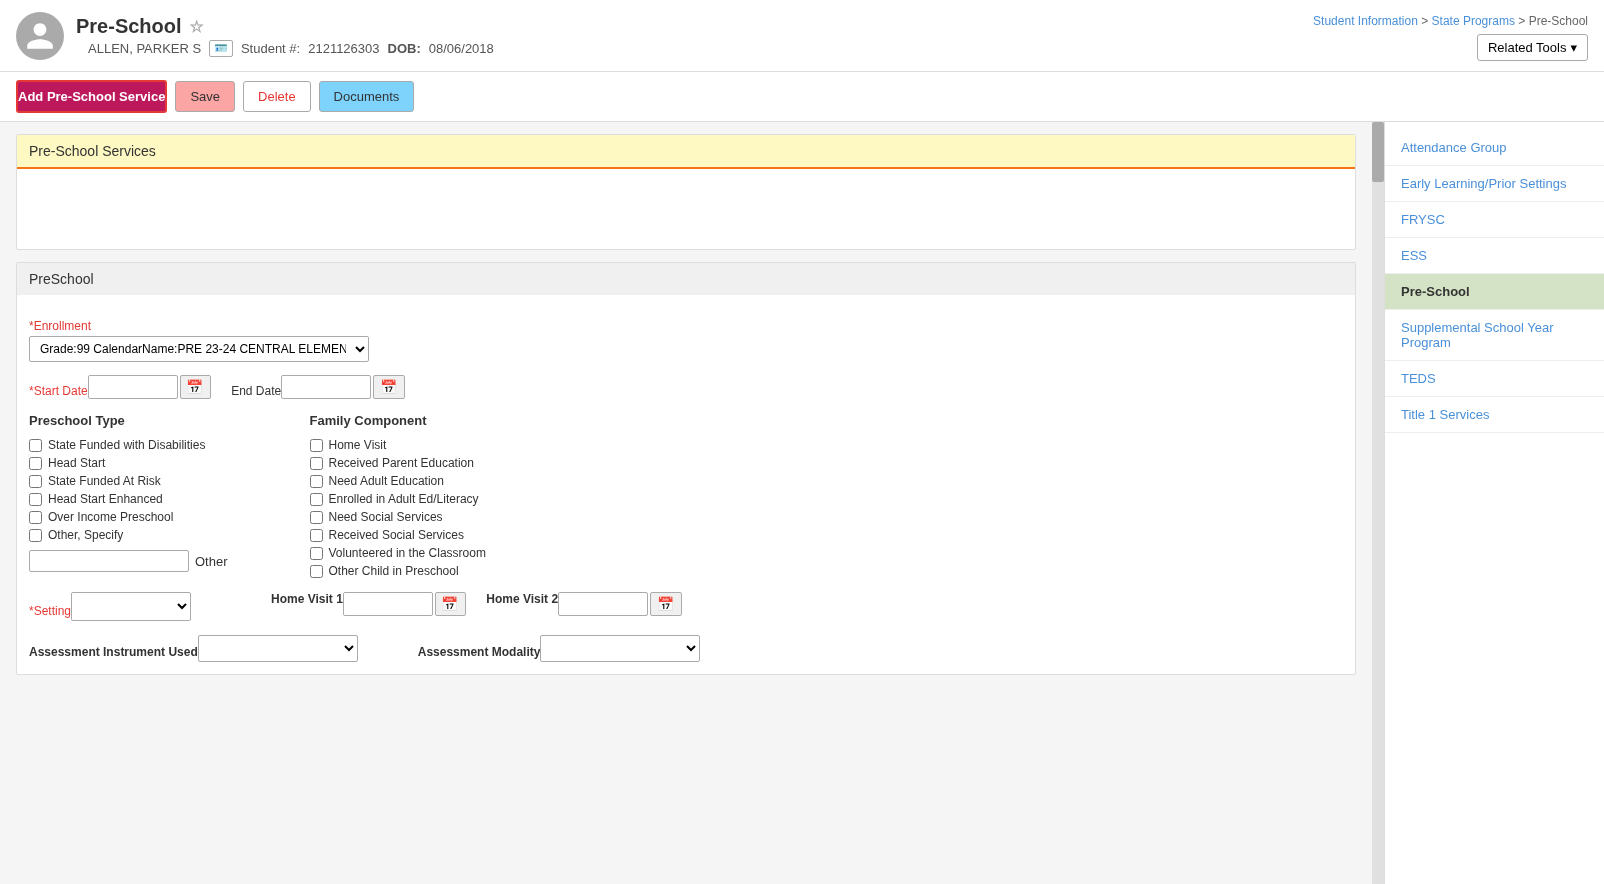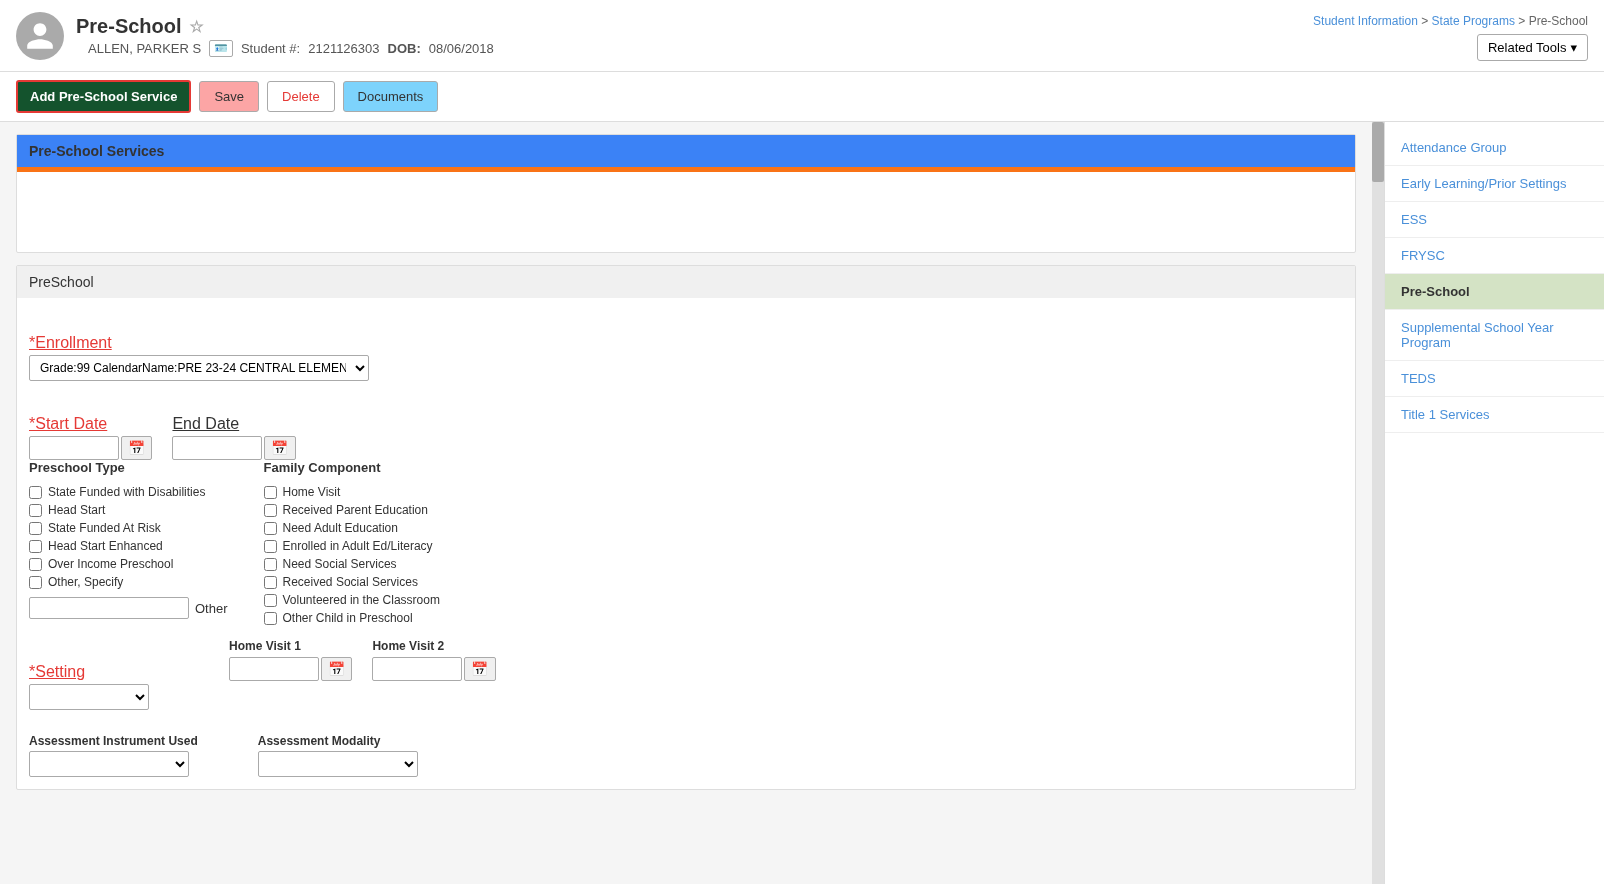--- a/index.html
+++ b/index.html
@@ -14,55 +14,55 @@
     .star-icon { color: #aaa; font-size: 16px; cursor: pointer; }
     .header-subtitle { font-size: 13px; color: #555; display: flex; align-items: center; gap: 8px; margin-top: 2px; margin-left: 12px; }
     .id-badge { border: 1px solid #aaa; padding: 1px 4px; font-size: 11px; border-radius: 2px; }
     .breadcrumb { font-size: 12px; color: #4a90d9; text-align: center; margin-left: auto; align-self: flex-start; padding-top: 4px; }
     .breadcrumb a { color: #4a90d9; text-decoration: none; }
     .breadcrumb span { color: #666; }
     .related-tools-btn { border: 1px solid #aaa; background: #fff; padding: 5px 10px; border-radius: 3px; cursor: pointer; font-size: 13px; display: flex; align-items: center; gap: 4px; margin-top: 6px; }
 
     
     .toolbar { display: flex; align-items: center; padding: 8px 16px; border-bottom: 1px solid #ddd; gap: 8px; background: #fff; }
-    .btn-add { background: #14532d; color: #fff; border: 2px solid #e53935; padding: 7px 12px; border-radius: 3px; cursor: pointer; font-size: 13px; font-weight: bold; }
+    .btn-add { background: #be185d; color: #fff; border: 2px solid #e53935; padding: 7px 0; border-radius: 3px; cursor: pointer; font-size: 13px; font-weight: bold; }
     .btn-save { background: #fca5a5; color: #333; border: 1px solid #aaa; padding: 7px 14px; border-radius: 3px; cursor: pointer; font-size: 13px; }
     .btn-delete { background: #fff; color: #e53935; border: 1px solid #aaa; padding: 7px 14px; border-radius: 3px; cursor: pointer; font-size: 13px; }
     .btn-docs { background: #7dd3fc; color: #333; border: 1px solid #aaa; padding: 7px 14px; border-radius: 3px; cursor: pointer; font-size: 13px; }
 
     
     .main-layout { display: flex; height: calc(884px - 120px); }
 
     
     .content { flex: 1; overflow-y: auto; padding: 12px 16px; background: #f5f5f5; }
 
     
     .services-panel { background: #fff; border: 1px solid #ddd; border-radius: 2px; margin-bottom: 12px; }
-    .services-panel-title { background: #3b82f6; padding: 8px 12px; font-size: 14px; font-weight: bold; border-bottom: 5px solid #f97316; }
+    .services-panel-title { background: #fef9c3; padding: 8px 12px; font-size: 14px; font-weight: normal; border-bottom: 2px solid #f97316; }
     .services-panel-body { height: 80px; padding: 8px 12px; }
 
     
     .form-section { background: #fff; border: 1px solid #ddd; border-radius: 2px; margin-bottom: 12px; }
     .form-body { padding: 12px; }
 
-    .field-label { font-size: 16px; color: #e53935; margin-bottom: 3px; margin-top: 24px; text-decoration: underline; }
+    .field-label { font-size: 12px; color: #e53935; margin-bottom: 3px; margin-top: 12px; }
     .field-label-black { font-size: 12px; color: #333; margin-bottom: 3px; margin-top: 10px; font-weight: bold; }
     .field-row { display: flex; gap: 20px; align-items: flex-start; margin-top: 10px; }
-    .field-group { display: flex; flex-direction: column; justify-content: flex-end; }
+    .field-group { display: flex; flex-direction: row; justify-content: flex-end; }
 
     select.form-select { border: 1px solid #aaa; border-radius: 2px; padding: 4px 6px; font-size: 12px; background: #fff; }
     select.form-select-wide { width: 340px; }
     select.form-select-medium { width: 120px; }
 
     .input-with-icon { display: flex; align-items: center; gap: 2px; }
     input.date-input { border: 1px solid #aaa; border-radius: 2px; padding: 4px 6px; font-size: 12px; width: 90px; }
     .cal-btn { border: 1px solid #aaa; background: #f0f0f0; padding: 3px 6px; cursor: pointer; border-radius: 2px; font-size: 14px; }
 
     
-    .checkbox-columns { display: flex; gap: 36px; }
+    .checkbox-columns { display: flex; gap: 82px; margin-top: 12px; }
     .checkbox-group { display: flex; flex-direction: column; gap: 4px; }
     .checkbox-group-title { font-size: 13px; font-weight: bold; margin-bottom: 6px; }
     .checkbox-item { display: flex; align-items: center; gap: 6px; font-size: 12px; }
     .checkbox-item input[type=checkbox] { width: 13px; height: 13px; }
 
     .other-input-row { display: flex; align-items: center; gap: 6px; margin-top: 4px; margin-left: 0; }
     .other-input { border: 1px solid #aaa; border-radius: 2px; padding: 3px 6px; font-size: 12px; width: 160px; }
 
     
     .sidebar { width: 220px; background: #fff; border-left: 1px solid #ddd; overflow-y: auto; padding-top: 8px; }
@@ -277,20 +277,20 @@
     </div>
 
     <div class="vertical-scrollbar">
       <div class="vertical-scrollbar-thumb"></div>
     </div>
   </div>
 
   <div class="sidebar">
     <div class="sidebar-item">Attendance Group</div>
     <div class="sidebar-item">Early Learning/Prior Settings</div>
+    <div class="sidebar-item">FRYSC</div>
     <div class="sidebar-item">ESS</div>
-    <div class="sidebar-item">FRYSC</div>
     <div class="sidebar-item active">Pre-School</div>
     <div class="sidebar-item">Supplemental School Year Program</div>
     <div class="sidebar-item">TEDS</div>
     <div class="sidebar-item">Title 1 Services</div>
   </div>
 </div>
 
 </body></html>

